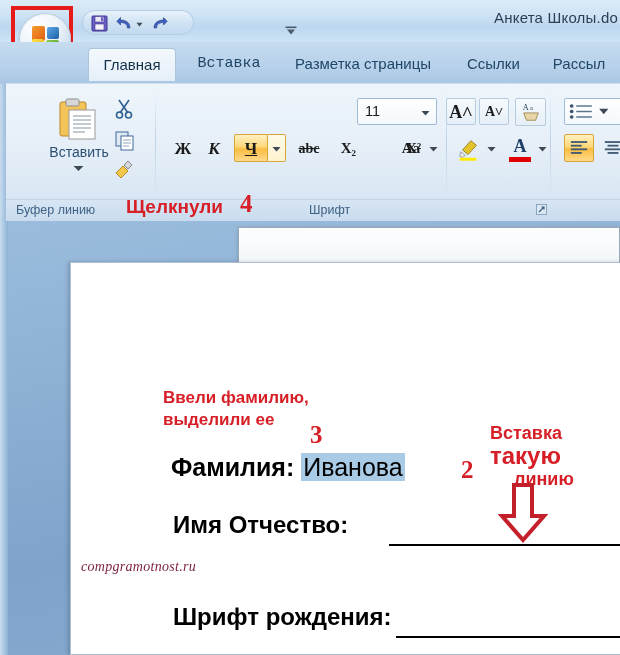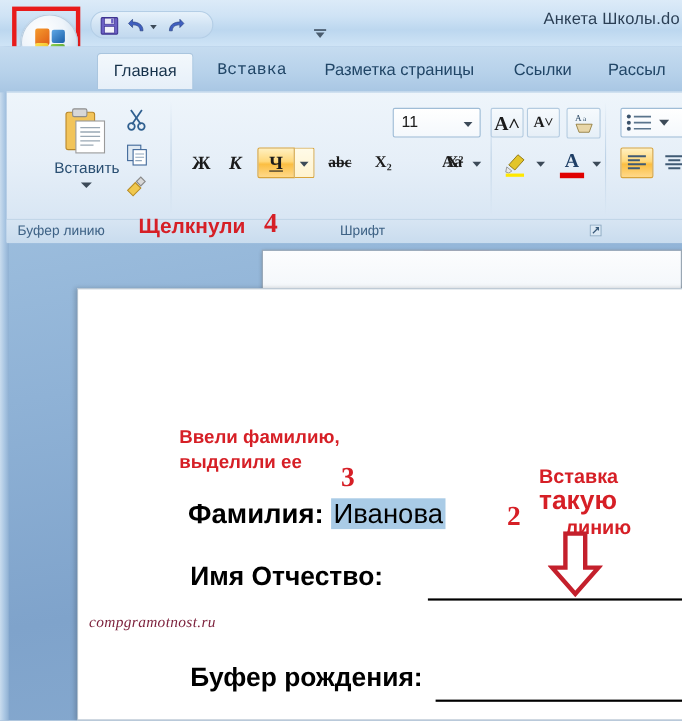--- a/index.html
+++ b/index.html
@@ -379,21 +379,21 @@
     <div class="doc-line" style="left:100px;top:190px;font-size:25px;font-weight:700;">
       <span>Фамилия:</span>
       <span class="sel" style="font-weight:400;padding:0 2px;">Иванова</span>
     </div>
 
     <div class="doc-line" style="left:102px;top:248px;font-size:24px;font-weight:700;">Имя Отчество:</div>
     <div class="rule" style="left:318px;top:281px;width:242px;"></div>
 
     <div class="watermark">compgramotnost.ru</div>
 
-    <div class="doc-line" style="left:102px;top:340px;font-size:24px;font-weight:700;">Буфер рождения:</div>
+    <div class="doc-line" style="left:102px;top:340px;font-size:24px;font-weight:700;">Шрифт рождения:</div>
     <div class="rule" style="left:325px;top:373px;width:235px;"></div>
   </div>
 
   <div class="ann ann-note" style="left:163px;top:388px;">Ввели фамилию,</div>
   <div class="ann ann-note" style="left:163px;top:410px;">выделили ее</div>
   <div class="ann-num" style="position:absolute;left:310px;top:421px;font-size:25px;">3</div>
 
   <div class="ann-num" style="position:absolute;left:461px;top:456px;font-size:25px;">2</div>
   <div class="ann ann-note" style="left:490px;top:423px;font-size:18px;">Вставка</div>
   <div class="ann ann-note" style="left:490px;top:446px;font-size:24px;">такую</div>

